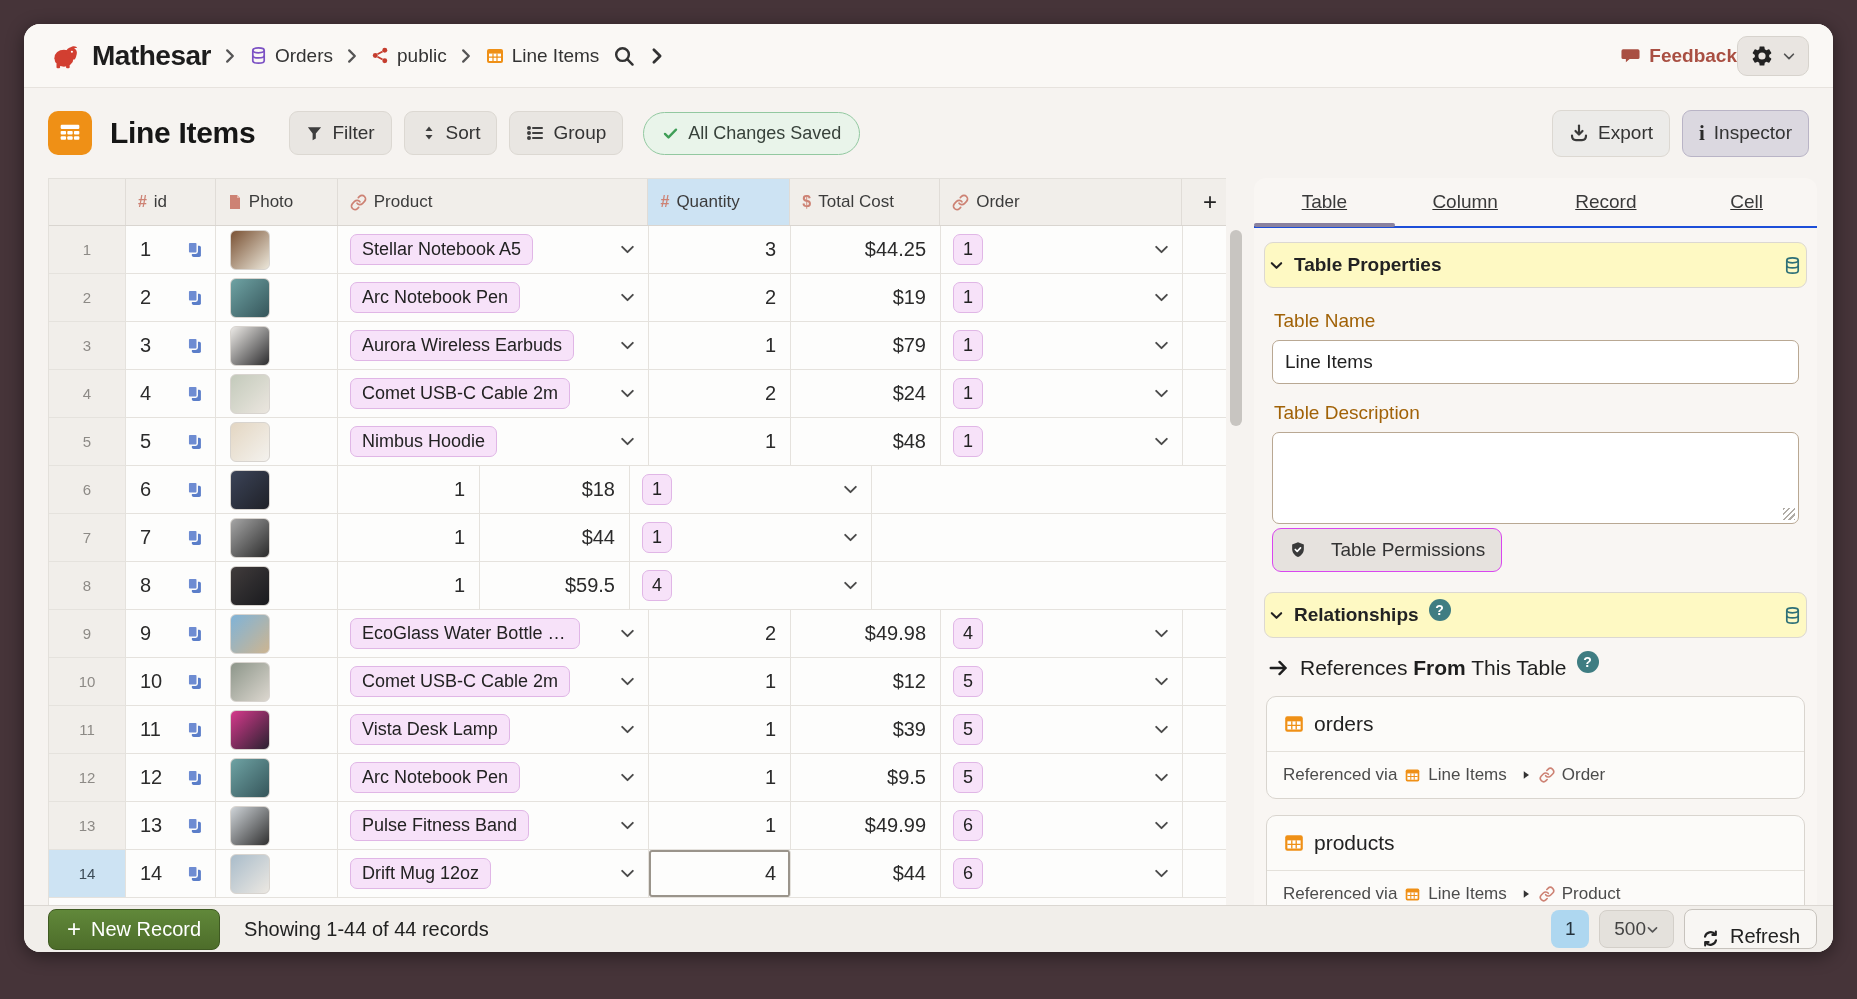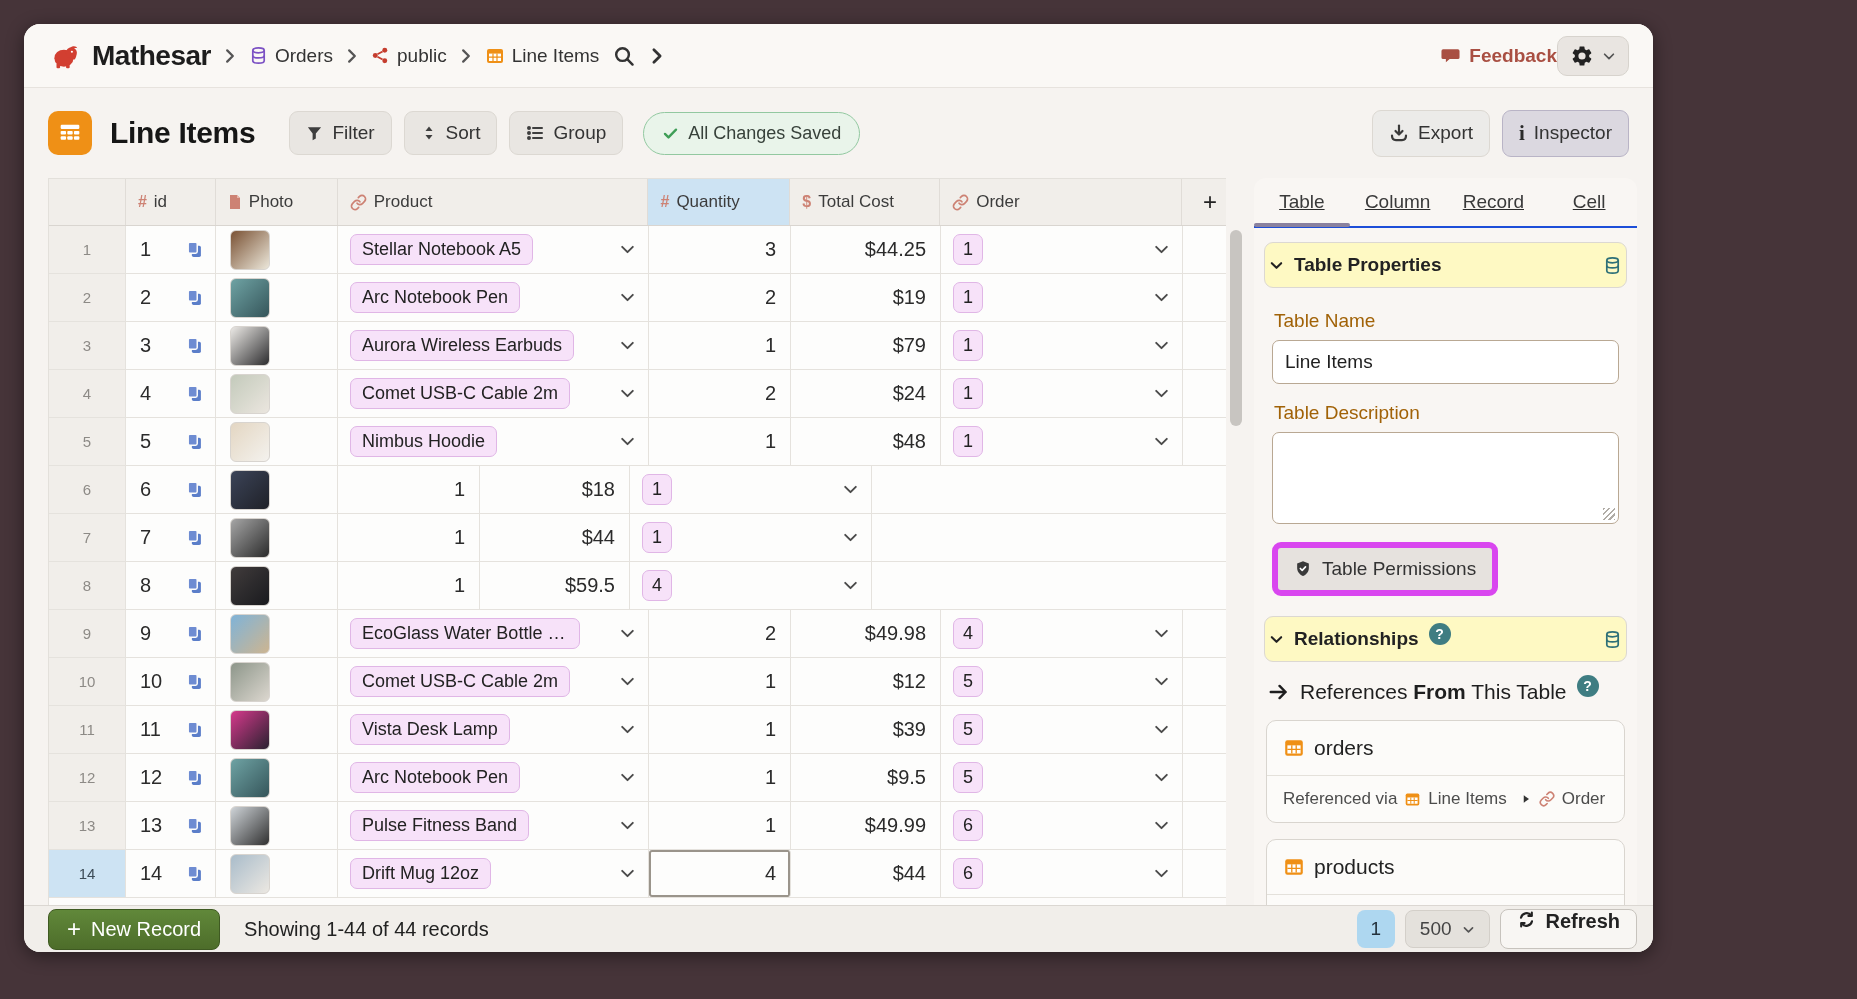--- a/index.html
+++ b/index.html
@@ -1,18 +1,18 @@
 <!DOCTYPE html>
 <html><head>
 <meta charset="utf-8">
 <style>
   * { margin:0; padding:0; box-sizing:border-box; }
   html,body { width:1857px; height:999px; overflow:hidden; }
   body { background:#463439; font-family:"Liberation Sans", sans-serif; color:#2b2b2b; position:relative; }
-  .window { position:absolute; left:24px; top:24px; width:1629px; height:928px; background:#f6f3f0; border-radius:16px; overflow:hidden; box-shadow:0 4px 18px rgba(0,0,0,.45); }
+  .window { position:absolute; left:24px; top:24px; width:1809px; height:928px; background:#f6f3f0; border-radius:16px; overflow:hidden; box-shadow:0 4px 18px rgba(0,0,0,.45); }
 
   
   .topbar { height:64px; display:flex; align-items:center; padding:0 24px; background:#faf8f5; border-bottom:1px solid #e7e3de; }
   .brand { display:flex; align-items:center; gap:10px; }
   .brand-name { font-size:28px; font-weight:bold; color:#1d1d1d; letter-spacing:-.5px; }
   .crumb-sep { margin:0 10px; display:flex; align-items:center; }
   .crumb { display:flex; align-items:center; gap:7px; font-size:19px; color:#333; cursor:pointer; }
   .topbar-right { margin-left:auto; display:flex; align-items:center; }
   .feedback { display:flex; align-items:center; gap:8px; color:#a94f42; font-weight:bold; font-size:19px; cursor:pointer; }
   .gearbtn { display:flex; align-items:center; gap:8px; background:#e9e5e1; border:1px solid #d7d3cd; border-radius:10px; padding:7px 12px; cursor:pointer; }
@@ -64,35 +64,35 @@
   .ipanel { flex:1; overflow:hidden; padding:14px 10px 0 10px; }
   .sec-head { display:flex; align-items:center; gap:10px; background:#fef9c3; border:1px solid #dcd8d2; border-radius:9px; height:46px; padding:0 4px; cursor:pointer; }
   .sec-title { font-weight:bold; font-size:19px; color:#222; }
   .sec-db { margin-left:auto; display:flex; }
   .sec-body { padding:14px 8px 20px 8px; }
   .flabel { font-size:19px; color:#a16207; margin:8px 0 8px 2px; }
   .finput { width:100%; height:44px; background:#fff; border:1px solid #b9a893; border-radius:7px; font-size:19px; padding:0 12px; color:#1f1f1f; font-family:"Liberation Sans", sans-serif; }
   .ftext-wrap { position:relative; }
   .ftextarea { width:100%; height:92px; background:#fff; border:1px solid #b9a893; border-radius:7px; resize:none; font-family:"Liberation Sans", sans-serif; font-size:18px; padding:8px 12px; }
   .ftext-wrap::after { content:""; position:absolute; right:4px; bottom:8px; width:12px; height:12px; background:repeating-linear-gradient(135deg,#b0aca6 0 1.5px,transparent 1.5px 4px); }
-  .permbtn { margin-top:14px; display:inline-flex; align-items:center; gap:10px; background:#e6e2de; border:6px solid #d946ef; border-radius:9px; padding:10px 16px; font-size:19px; color:#333; cursor:pointer; }
+  .permbtn { display:inline-flex; align-items:center; gap:24px; background:#e6e2de; border:1px solid #d946ef; border-radius:9px; padding:10px 16px; font-size:19px; color:#333; cursor:pointer; }
   .qbadge { width:22px; height:22px; border-radius:50%; background:#3f7d82; color:#fff; font-size:14px; font-weight:bold; display:inline-flex; align-items:center; justify-content:center; }
   .refs-line { display:flex; align-items:center; gap:10px; font-size:21px; color:#1e1e1e; margin:18px 4px 16px 4px; }
   .card { background:#fcfbf9; border:1px solid #d9d5cf; border-radius:10px; margin:0 2px 16px 2px; overflow:hidden; }
   .card-head { display:flex; align-items:center; gap:9px; padding:15px 16px; font-size:21px; color:#222; border-bottom:1px solid #e4e1db; }
   .card-sub { display:flex; align-items:center; gap:7px; padding:13px 16px; font-size:17px; color:#4c4c4c; }
 
   
   .footer { position:absolute; left:0; right:0; bottom:0; height:47px; background:#f1eeea; border-top:1px solid #dbd7d2; display:flex; align-items:center; padding:0 16px 0 24px; }
   .newrec { display:flex; align-items:center; gap:10px; background:linear-gradient(#61883a,#4d6d2a); border:1px solid #3f5a22; color:#fff; border-radius:8px; padding:8px 18px; font-size:20px; cursor:pointer; }
   .count { margin-left:24px; font-size:20px; color:#222; }
   .footer-right { margin-left:auto; display:flex; align-items:center; gap:10px; }
   .pagechip { width:38px; height:38px; background:#aed7f0; border-radius:8px; display:flex; align-items:center; justify-content:center; font-size:19px; color:#24323c; cursor:pointer; }
-  .pagesize { display:flex; align-items:center; gap:10px; background:#e4e1dc; border:1px solid #d3cfc9; border-radius:8px; height:38px; padding:0 14px; font-size:19px; color:#444; cursor:pointer; }
-  .refresh { display:flex; align-items:flex-start; gap:10px; background:#f8f6f3; border:1px solid #c7c3bd; border-radius:8px; height:40px; padding:0 16px; font-size:20px; color:#222; cursor:pointer;font-weight:bold; }
+  .pagesize { display:flex; align-items:center; background:#e4e1dc; border:1px solid #d3cfc9; border-radius:8px; height:38px; padding:0 14px; font-size:19px; color:#444; cursor:pointer; }
+  .refresh { display:flex; align-items:flex-end; gap:10px; background:#f8f6f3; border:1px solid #c7c3bd; border-radius:8px; height:40px; padding:0 16px; font-size:20px; color:#222; cursor:pointer; }
   svg { display:block; }
   .bold { font-weight:bold; }
 </style>
 </head>
 <body>
 
 <div class="window">
 
   <div class="topbar">
     <div class="brand">

